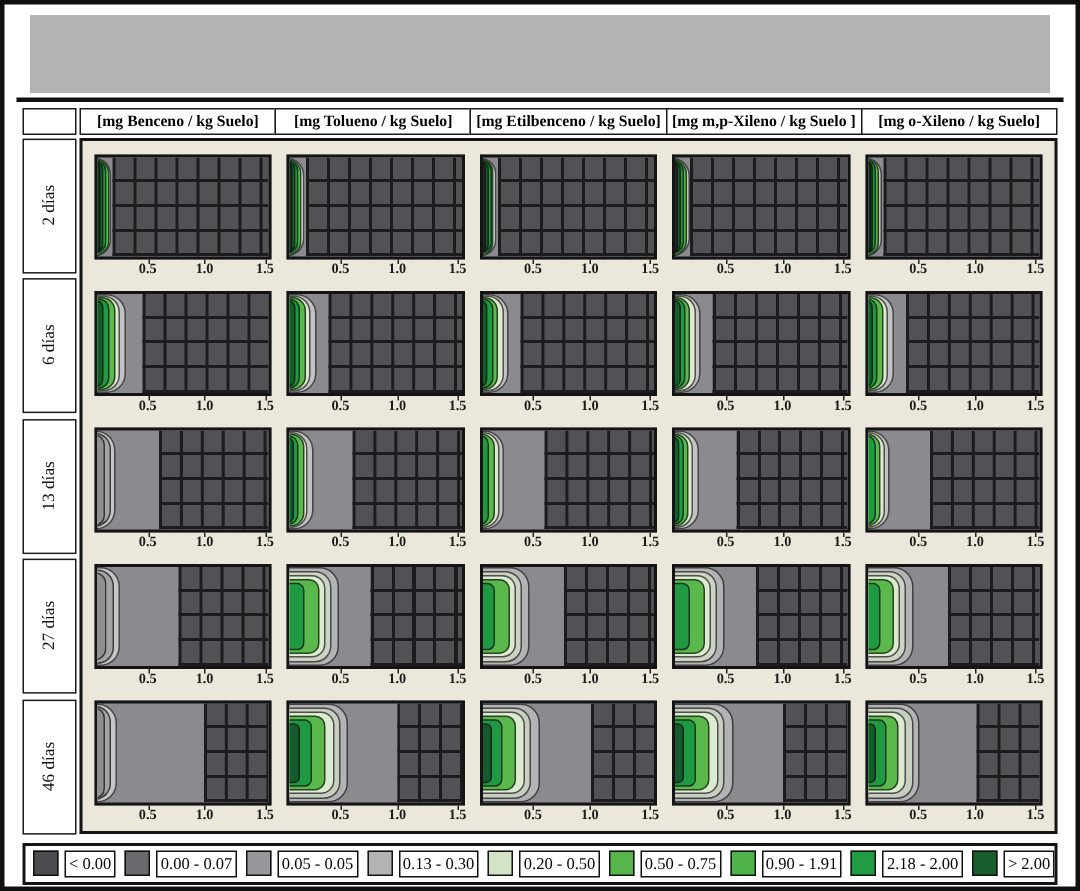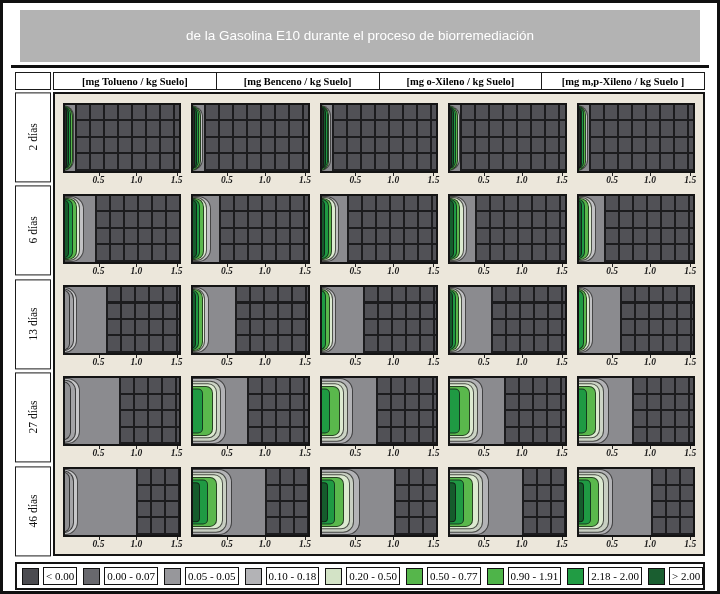--- a/index.html
+++ b/index.html
@@ -35,21 +35,21 @@
     border:1px solid #1a1a1a; background:#fff;
     display:flex; align-items:center; justify-content:center;
     writing-mode:vertical-rl; transform:rotate(180deg);
     font-size:11.5px; color:#111;
   }
   .plot-panel{
     border:2px solid #141414; background:#ece7db;
     padding:9px 8px 2px 8px;
     display:grid; grid-template-rows:repeat(5,1fr); row-gap:6px;
   }
-  .plot-row{display:grid; grid-template-columns:repeat(5,1fr); column-gap:10px;font-style:italic;}
+  .plot-row{display:grid; grid-template-columns:repeat(5,1fr); column-gap:10px;}
   .subplot-cell{display:flex; flex-direction:column;}
   .plot{
     position:relative; height:66px; border:2px solid #141414; overflow:hidden;
   }
   .ring{
     position:absolute; left:-2px; top:50%; transform:translateY(-50%);
     border:1px solid rgba(15,15,15,0.7); box-sizing:border-box;
   }
   .mesh{
     position:absolute; top:0; bottom:0; right:0;
@@ -59,47 +59,47 @@
       repeating-linear-gradient(0deg, #1c1c1e 0 2px, transparent 2px 16.5px);
   }
   .x-axis{position:relative; height:15px; font-size:9.5px; font-weight:bold; color:#1a1a1a;}
   .x-axis .tick{position:absolute; top:0; width:1px; height:3px; background:#222;}
   .x-axis .lab{position:absolute; top:2px; transform:translateX(-50%); white-space:nowrap;}
   
   .legend{
     margin-top:6px; border:2px solid #141414; background:#fff; height:28px;
     display:flex; align-items:center; padding:0 5px; gap:6px; box-sizing:border-box;
   }
-  .legend-item{display:flex; align-items:flex-end; gap:4px; flex:1;}
+  .legend-item{display:flex; align-items:flex-start; gap:4px; flex:1;}
   .legend-item.last{flex:1.35;}
   .legend-swatch{width:15px; height:15px; border:1px solid #111; flex:none;}
   .legend-label{
     flex:1; height:16px; border:1px solid #111; background:#fff;
     display:flex; align-items:center; justify-content:center;
     font-size:11px; white-space:nowrap; padding:0 2px;
   }
 </style>
 </head>
 <body>
 
 <div class="page">
 
   <div class="title-bar">
-    <div>de la Gasolina E10 durante el proceso de biorremediación</div>
   </div>
   <div class="title-rule"></div>
 
   <div class="fig">
     <div class="corner"></div>
 
     <div class="headers">
+      <div class="header-cell">[mg Benceno / kg Suelo]</div>
       <div class="header-cell">[mg Tolueno / kg Suelo]</div>
-      <div class="header-cell">[mg Benceno / kg Suelo]</div>
+      <div class="header-cell">[mg Etilbenceno / kg Suelo]</div>
+      <div class="header-cell">[mg m,p-Xileno / kg Suelo ]</div>
       <div class="header-cell">[mg o-Xileno / kg Suelo]</div>
-      <div class="header-cell">[mg m,p-Xileno / kg Suelo ]</div>
     </div>
 
     <div class="row-labels">
       <div class="row-label">2 días</div>
       <div class="row-label">6 días</div>
       <div class="row-label">13 días</div>
       <div class="row-label">27 días</div>
       <div class="row-label">46 días</div>
     </div>
 
@@ -571,29 +571,29 @@
       <div class="legend-item">
         <div class="legend-swatch" style="background: rgb(104, 104, 109);"></div>
         <div class="legend-label">0.00 - 0.07</div>
       </div>
       <div class="legend-item">
         <div class="legend-swatch" style="background: rgb(151, 151, 155);"></div>
         <div class="legend-label">0.05 - 0.05</div>
       </div>
       <div class="legend-item">
         <div class="legend-swatch" style="background: rgb(179, 179, 182);"></div>
-        <div class="legend-label">0.10 - 0.18</div>
+        <div class="legend-label">0.13 - 0.30</div>
       </div>
       <div class="legend-item">
         <div class="legend-swatch" style="background: rgb(211, 227, 198);"></div>
         <div class="legend-label">0.20 - 0.50</div>
       </div>
       <div class="legend-item">
         <div class="legend-swatch" style="background: rgb(86, 182, 75);"></div>
-        <div class="legend-label">0.50 - 0.77</div>
+        <div class="legend-label">0.50 - 0.75</div>
       </div>
       <div class="legend-item">
         <div class="legend-swatch" style="background: rgb(78, 180, 73);"></div>
         <div class="legend-label">0.90 - 1.91</div>
       </div>
       <div class="legend-item">
         <div class="legend-swatch" style="background: rgb(33, 156, 68);"></div>
         <div class="legend-label">2.18 - 2.00</div>
       </div>
       <div class="legend-item last">

